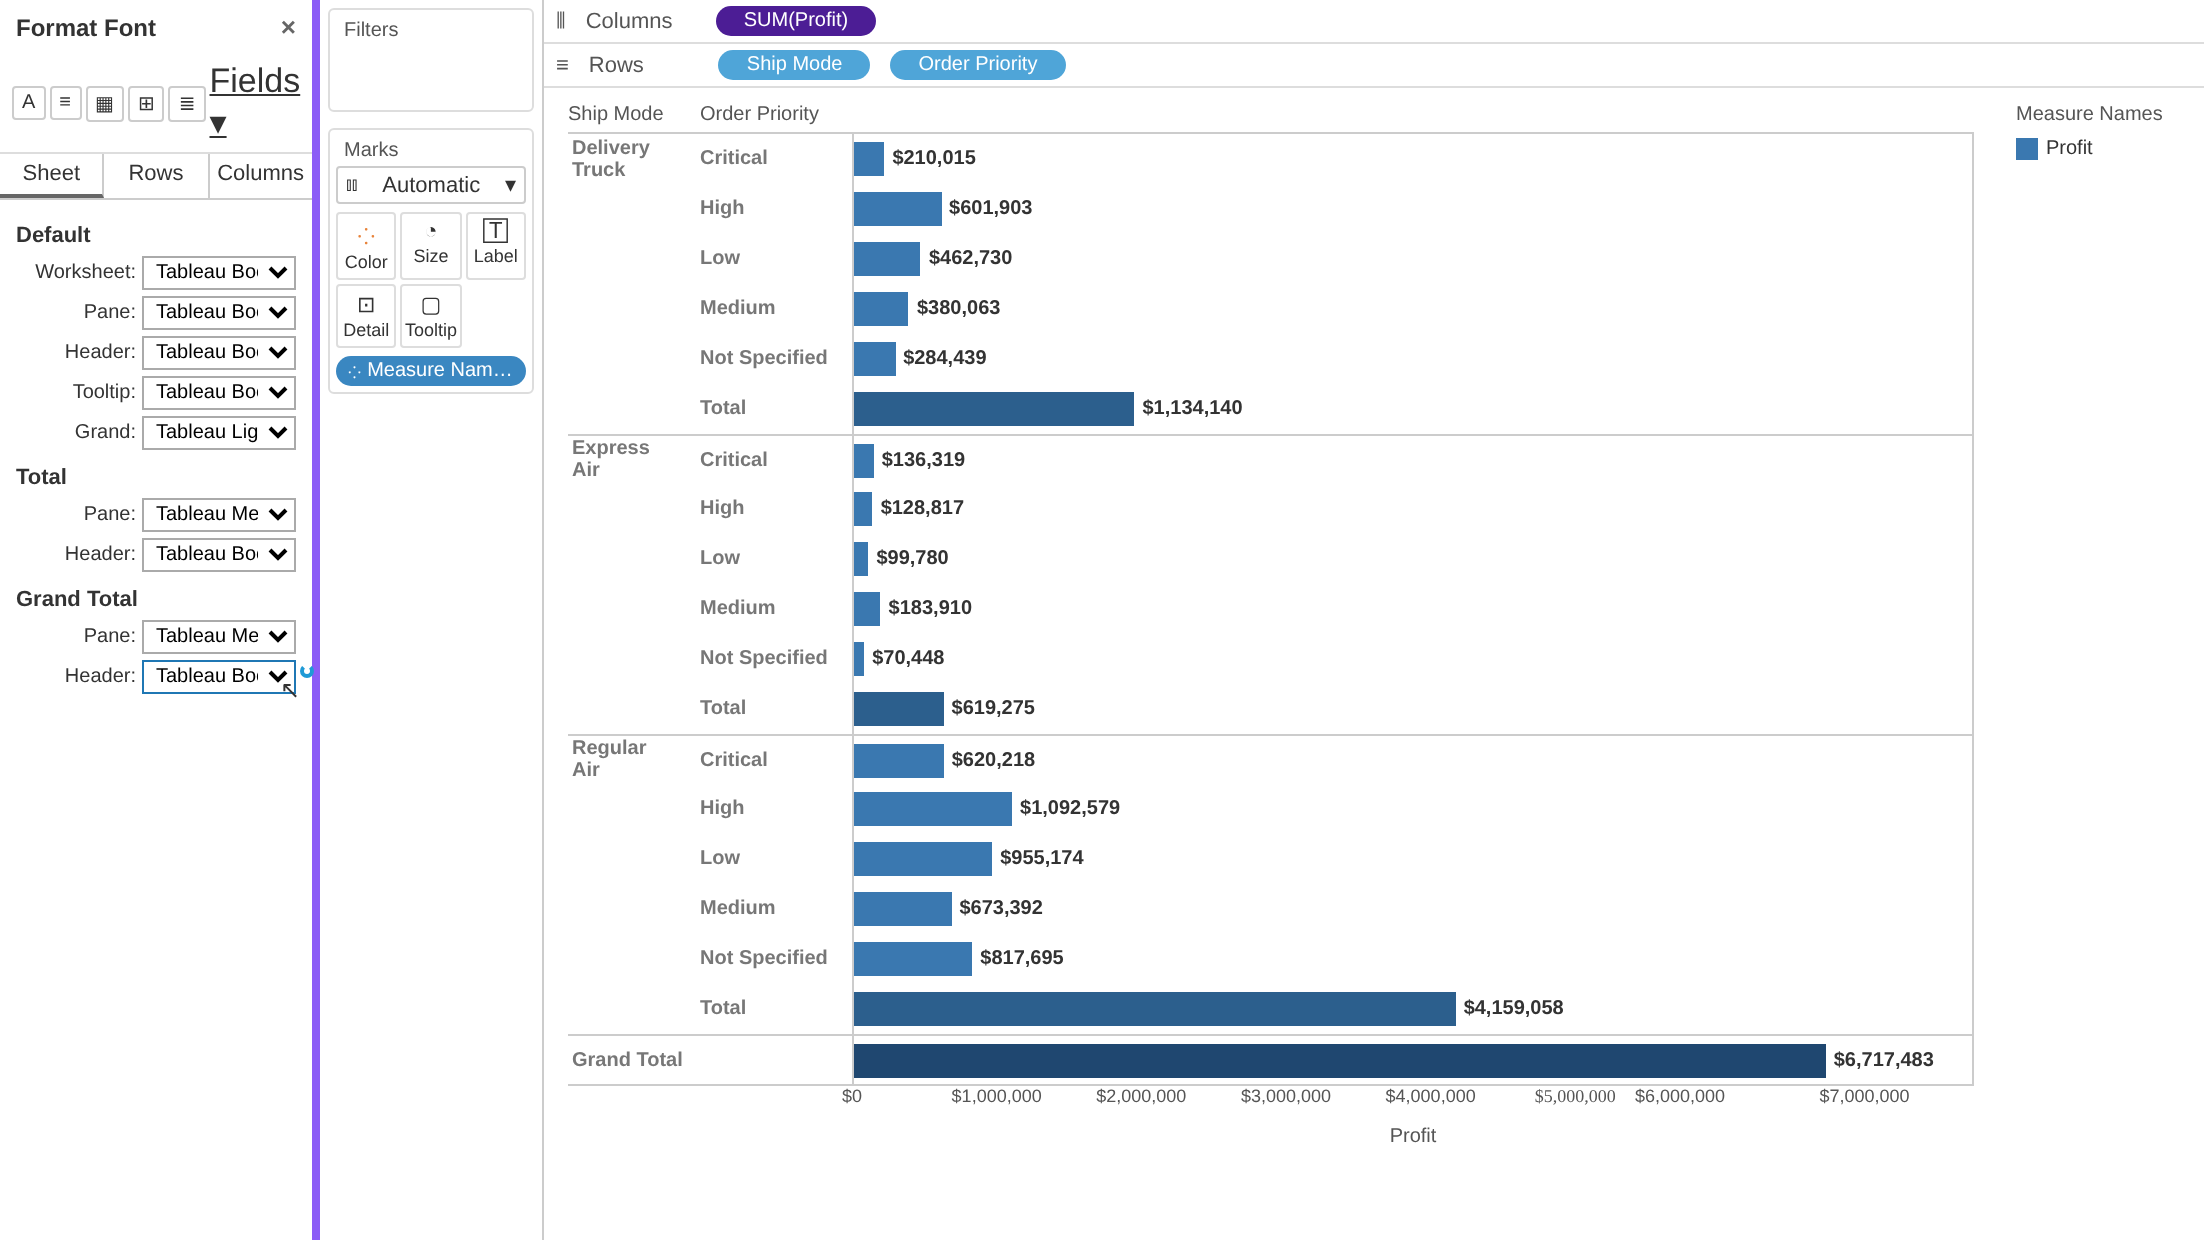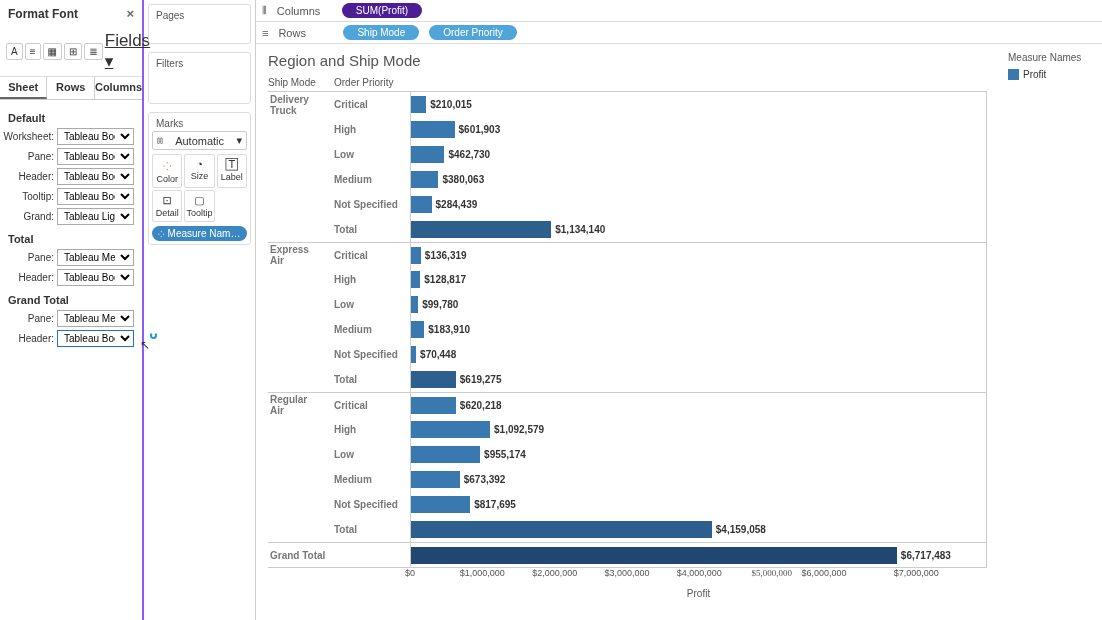--- a/index.html
+++ b/index.html
@@ -1,26 +1,26 @@
 <!DOCTYPE html>
 <html><head>
 <meta charset="utf-8">
 <style>
 * { box-sizing: border-box; margin: 0; padding: 0; }
 body { font-family: Arial, Helvetica, sans-serif; font-size: 11px; color: #333; background: #fff; width: 1102px; height: 620px; overflow: hidden; }
 .app { display: flex; height: 100%; }
 
 
-.format-panel { width: 144px; border-right: 2px solid #8b5cf6; display: flex; flex-direction: column; }
+.format-panel { width: 160px; border-right: 4px solid #8b5cf6; display: flex; flex-direction: column; }
 .format-header { display: flex; justify-content: space-between; align-items: center; padding: 6px 8px; font-weight: bold; font-size: 12px; }
 .format-header .close { cursor: pointer; font-size: 13px; color: #666; }
 .format-toolbar { display: flex; align-items: center; gap: 2px; padding: 4px 6px; border-bottom: 1px solid #ddd; }
 .format-toolbar .tb-btn { border: 1px solid #ccc; padding: 2px 4px; font-size: 10px; cursor: pointer; background: #fff; border-radius: 2px; }
 .format-toolbar .fields { margin-left: auto; font-size: 17px; cursor: pointer; text-decoration: underline; }
-.format-tabs { display: flex; border-bottom: 1px solid #ccc; font-weight: bold; }
+.format-tabs { display: flex; border-bottom: 1px solid #ccc; }
 .format-tabs .tab { flex: 1; text-align: center; padding: 4px 0; border-right: 1px solid #ccc; cursor: pointer; }
 .format-tabs .tab:last-child { border-right: none; }
 .format-tabs .tab.active { background: #fff; border-bottom: 2px solid #666; }
 .format-body { padding: 4px 8px; }
 .section-title { font-weight: bold; margin-top: 8px; margin-bottom: 4px; font-size: 11px; }
 .form-row { display: flex; align-items: center; justify-content: flex-end; margin-bottom: 3px; gap: 3px; }
 .form-row label { font-size: 10px; color: #333; }
 .form-row select { font-size: 10px; width: 77px; border: 1px solid #aaa; padding: 1px 2px; background: #fff; }
 .form-row.active select { border-color: #1f77b4; }
 .loading-dot { position: absolute; width: 7px; height: 7px; border: 2px solid #1f9ad6; border-top-color: transparent; border-radius: 50%; }
@@ -136,23 +136,20 @@
           <select><option>Tableau Me…</option></select>
         </div>
       <div class="form-row active" style="position:relative">
           <label>Header:</label>
           <select><option>Tableau Boo…</option></select>
         </div>
     </div>
   </div>
 
   <div class="shelf-col">
-    <div class="shelf-box" style="height:40px">
-      <div class="shelf-title">Pages</div>
-    </div>
     <div class="shelf-box" style="height:52px">
       <div class="shelf-title">Filters</div>
     </div>
     <div class="marks-box">
       <div class="shelf-title">Marks</div>
       <div class="marks-select">
         <span class="bar-icon">⫾⫾</span>
         <span>Automatic</span>
         <span>▾</span>
       </div>
@@ -178,21 +175,20 @@
     </div>
     <div class="shelves-row">
       <span class="icon">≡</span>
       <span class="label">Rows</span>
       <span class="pill blue">Ship Mode</span>
       <span class="pill blue">Order Priority</span>
     </div>
 
     <div class="viz-wrap">
       <div class="viz">
-        <div class="viz-title">Region and Ship Mode</div>
         <div class="headers">
           <div class="h-ship">Ship Mode</div>
           <div class="h-pri">Order Priority</div>
         </div>
         <div class="chart" id="chart">
             <div class="row">
               <div class="ship-cell">Delivery<br>Truck</div>
               <div class="pri-cell">Critical</div>
               <div class="bar-area">
                 <div class="bar" style="width: 15.1901px;"></div>

